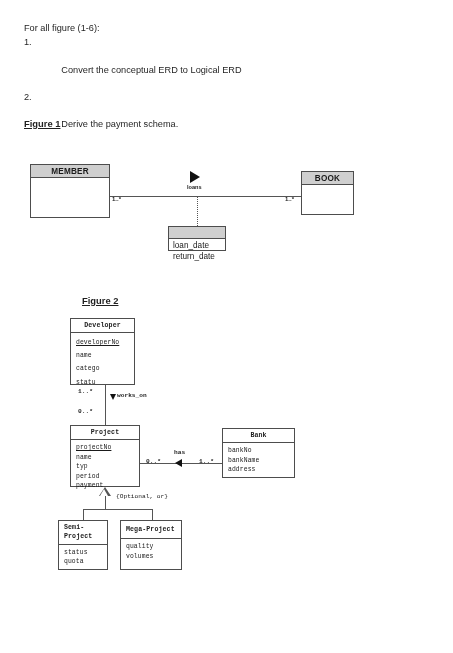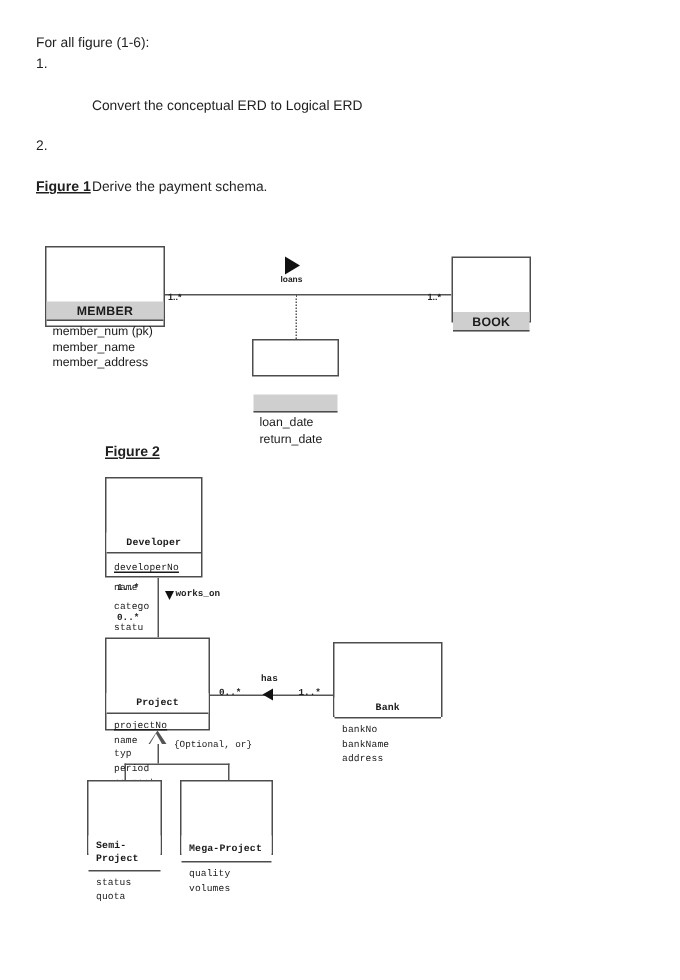--- a/index.html
+++ b/index.html
@@ -69,21 +69,20 @@
     z-index: 3;
   }
   .node .hdr {
     box-sizing: border-box;
     background: #cfcfcf;
     border-bottom: 1px solid #4d4d4d;
     text-align: center;
     font-weight: bold;
     color: #1a1a1a;
     overflow: hidden;
-    margin-top: 36px;
   }
   .node .attrs {
     box-sizing: border-box;
     overflow: hidden;
   }
   .node .attrs div {
     white-space: pre;
     overflow: hidden;
   }
 
@@ -247,42 +246,37 @@
 
 <div class="line-h" style="left:110px; top:196px; width:191px;"></div>
 
 <div class="line-v-dot" style="left:197px; top:196px; height:30px;"></div>
 
 <div class="tri tri-right" style="left:190px; top:171px;"></div>
 <div class="rel-label" style="left:187px; top:184px;">loans</div>
 
 <div class="node f1" style="left:30px; top:164px; width:80px; height:54px;">
   <div class="hdr">MEMBER</div>
-  <div class="attrs">
-    <div>member_num (pk)</div>
-    <div>member_name</div>
-    <div>member_address</div>
-  </div>
 </div>
 <div class="mult" style="left:112px; top:196px;">1..*</div>
 
 <div class="node f1" style="left:301px; top:171px; width:53px; height:44px;">
   <div class="hdr">BOOK</div>
 </div>
 <div class="mult" style="left:285px; top:196px;">1..*</div>
 
 <div class="node f1" style="left:168px; top:226px; width:58px; height:25px;">
   <div class="hdr" style="height:12px;"></div>
   <div class="attrs">
     <div>loan_date</div>
     <div>return_date</div>
   </div>
 </div>
 
-<div class="fig-caption" style="left:25px; top:295px;padding-left:45px;">Figure 2</div>
+<div class="fig-caption" style="left:37px; top:295px;padding-left:45px;">Figure 2</div>
 
 <div class="line-v" style="left:105px; top:385px; height:40px;"></div>
 <div class="tri tri-down" style="left:110px; top:394px;"></div>
 <div class="rel-label mono" style="left:117px; top:392px;">works_on</div>
 <div class="mult mono" style="left:78px; top:388px;">1..*</div>
 <div class="mult mono" style="left:78px; top:408px;">0..*</div>
 
 <div class="node f2" style="left:70px; top:318px; width:65px; height:67px;">
   <div class="hdr">Developer</div>
   <div class="attrs spaced">

